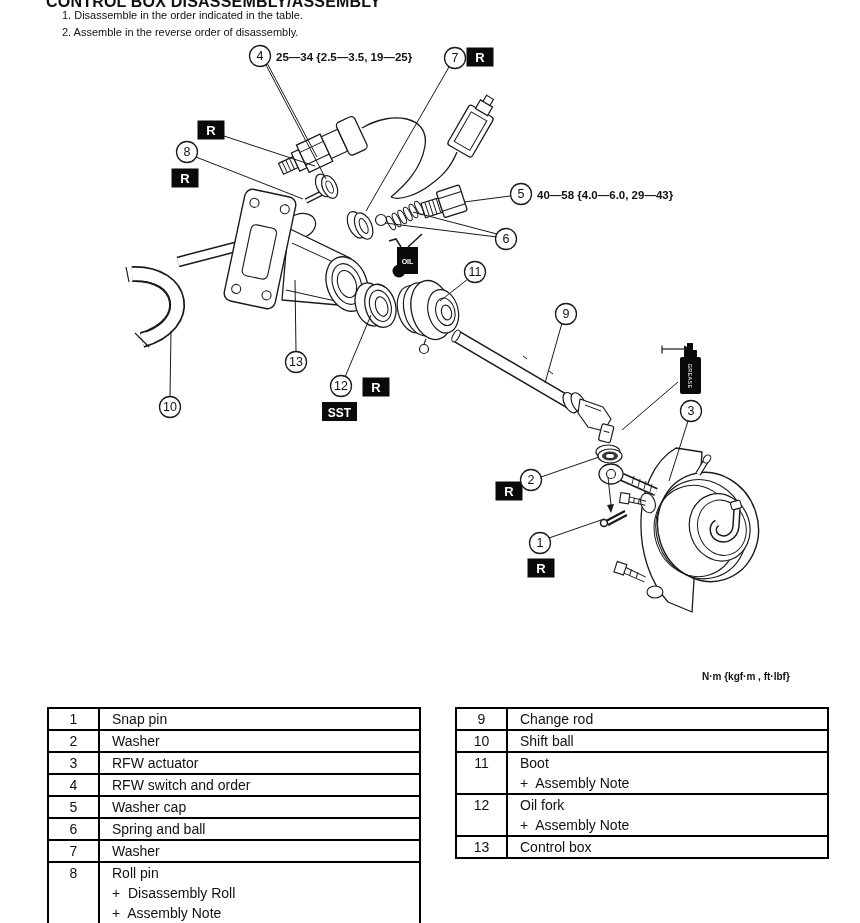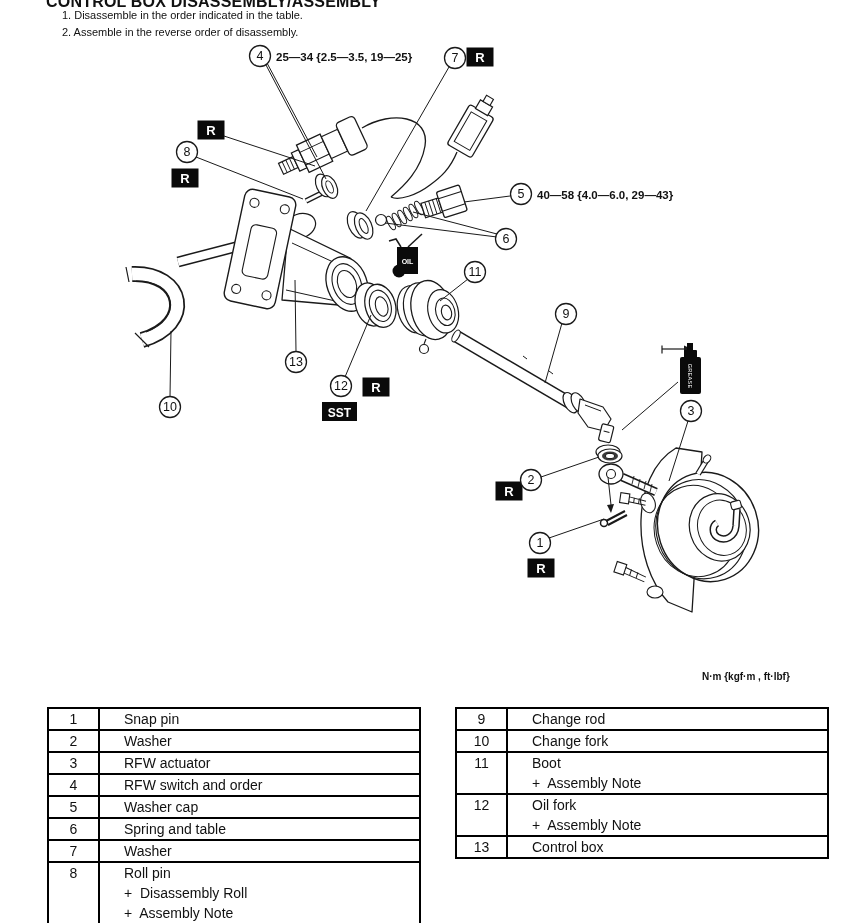--- a/index.html
+++ b/index.html
@@ -11,21 +11,21 @@
   .abs{position:absolute;}
   #title{left:46px;top:-7px;font-size:16px;font-weight:bold;letter-spacing:.2px;white-space:nowrap;}
   .step{left:62px;font-size:11px;white-space:nowrap;}
   #step1{top:9px;} #step2{top:26px;}
   #units-note{left:702px;top:671px;font-size:10px;font-weight:bold;white-space:nowrap;}
   #diagram{left:0;top:0;}
   table.tbl{
     position:absolute;top:707px;border-collapse:collapse;table-layout:fixed;
     width:374px;font-size:14px;
   }
-  table.tbl td{border:2px solid #000;padding:0 24px;vertical-align:top;line-height:20px;}
+  table.tbl td{border:2px solid #000;padding:0 12px;vertical-align:top;line-height:20px;}
   table.tbl td.num{width:45px;text-align:center;padding:0 2px;}
   table.tbl td.desc div{white-space:pre-wrap;}
   #tbl-left{left:47px;} #tbl-right{left:455px;}
   svg text{font-family:"Liberation Sans","DejaVu Sans",sans-serif;}
   .lead{stroke:#1a1a1a;stroke-width:1;fill:none;}
   .ln{stroke:#1a1a1a;fill:none;}
   .wh{fill:#fff;stroke:#1a1a1a;}
   .callout circle{fill:#fff;stroke:#1a1a1a;stroke-width:1.3;}
   .callout text{font-size:12.5px;fill:#111;text-anchor:middle;}
   .torque{font-size:11.5px;font-weight:bold;fill:#111;}
@@ -361,21 +361,21 @@
   </tr>
   <tr>
     <td class="num">5</td>
     <td class="desc">
           <div>Washer cap</div>
         </td>
   </tr>
   <tr>
     <td class="num">6</td>
     <td class="desc">
-          <div>Spring and table</div>
+          <div>Spring and ball</div>
         </td>
   </tr>
   <tr>
     <td class="num">7</td>
     <td class="desc">
           <div>Washer</div>
         </td>
   </tr>
   <tr>
     <td class="num">8</td>
@@ -392,21 +392,21 @@
   <tbody>
       <tr>
     <td class="num">9</td>
     <td class="desc">
           <div>Change rod</div>
         </td>
   </tr>
   <tr>
     <td class="num">10</td>
     <td class="desc">
-          <div>Change fork</div>
+          <div>Shift ball</div>
         </td>
   </tr>
   <tr>
     <td class="num">11</td>
     <td class="desc">
       <div>Boot</div>
       <div>+  Assembly Note</div>
     </td>
   </tr>
   <tr>

